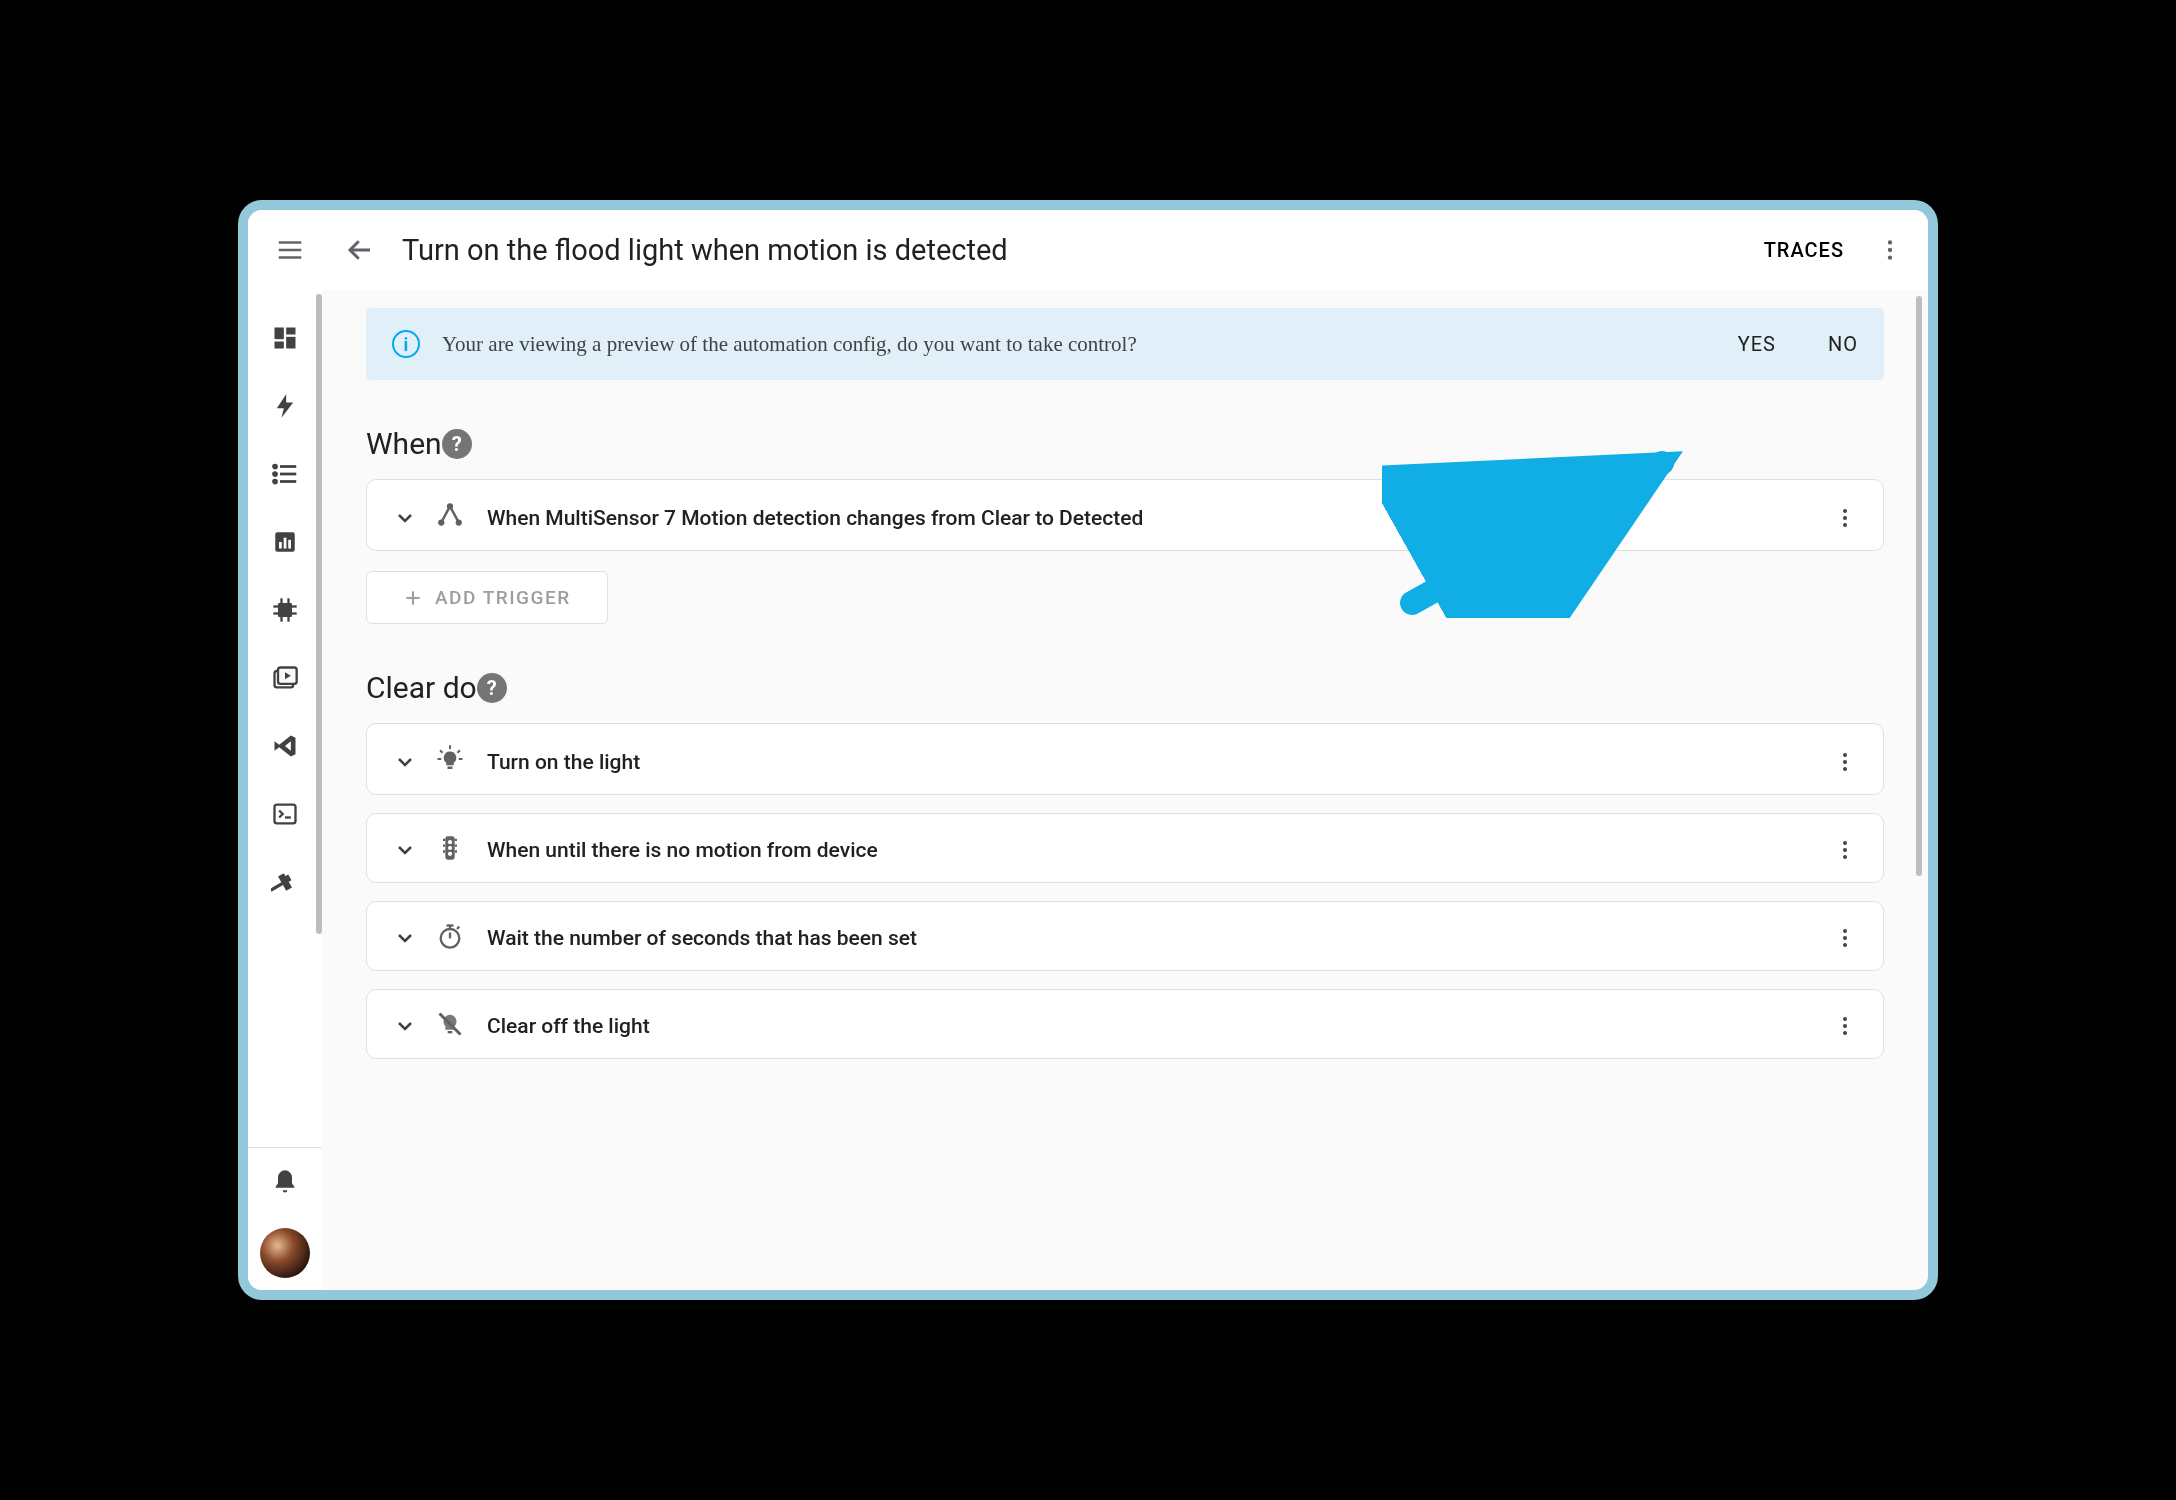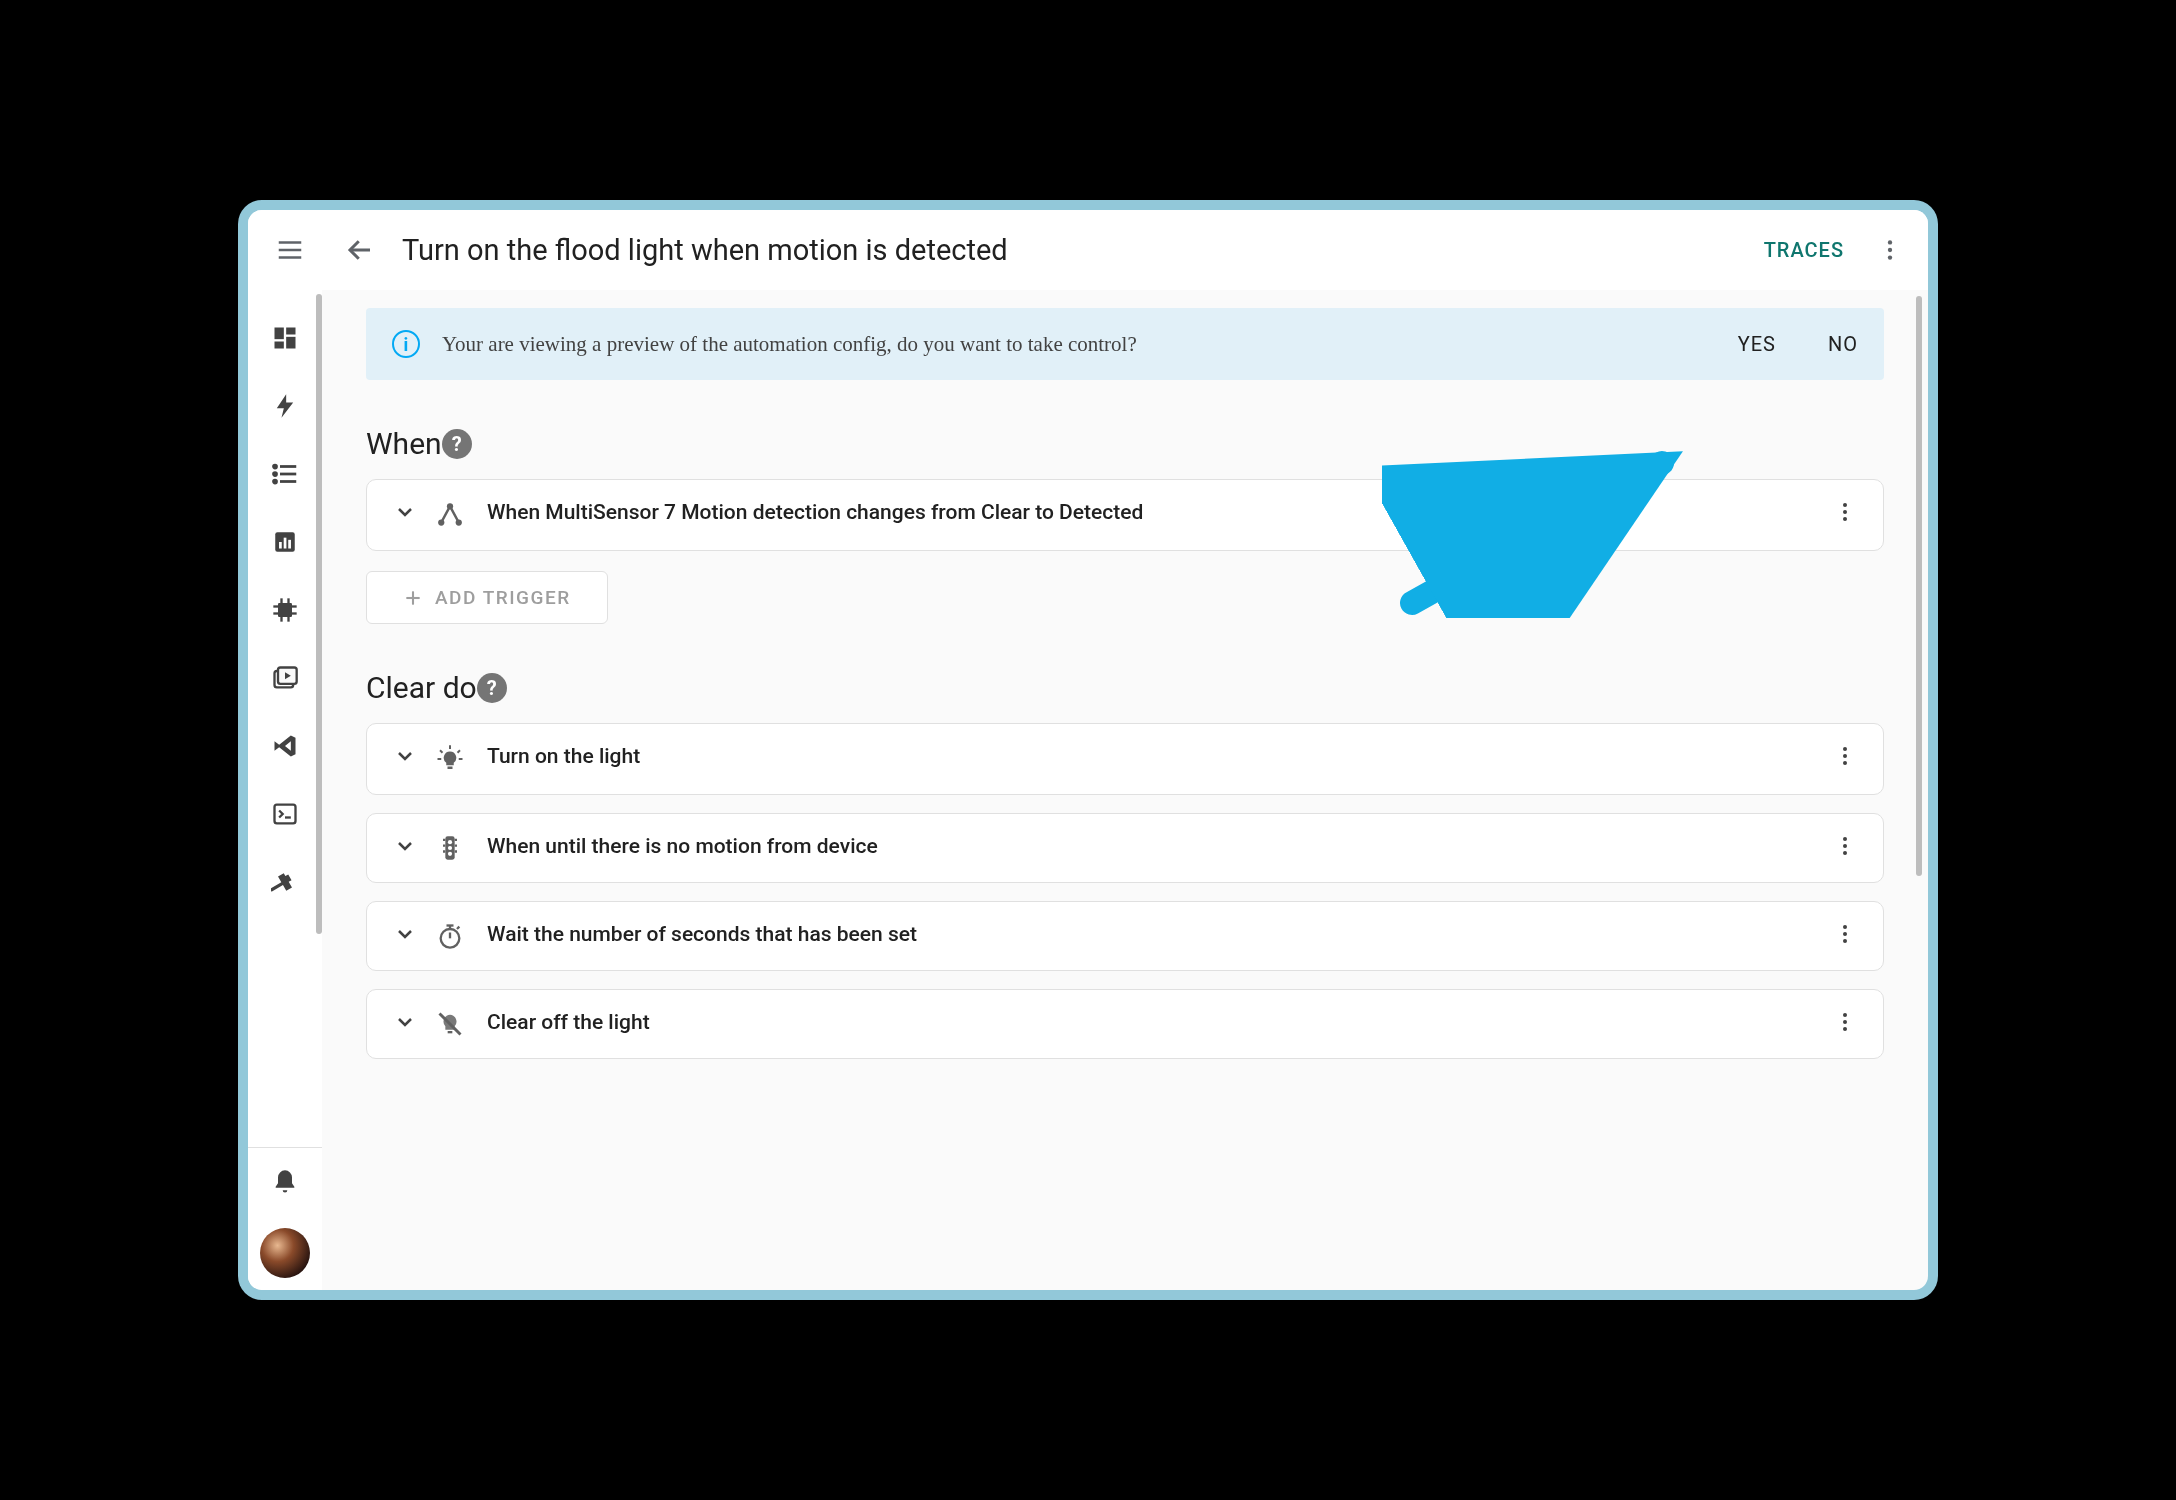--- a/index.html
+++ b/index.html
@@ -19,21 +19,21 @@
 }
 .topbar {
   height:80px; background:#fff;
   display:flex; align-items:center;
   padding:0 14px;
   border-bottom:1px solid transparent;
 }
 .menu-btn { width:56px; display:flex; align-items:center; justify-content:center; color:#5f6368; cursor:pointer; }
 .back-btn { width:56px; display:flex; align-items:center; justify-content:center; color:#5f6368; cursor:pointer; margin-left:14px;}
 .title { font-size:29px; color:#212121; font-weight:400; margin-left:14px; flex:1; }
-.traces { color:#0f766e; font-size:20px; font-weight:500; letter-spacing:1px; margin-right:22px; cursor:pointer;}
+.traces { color:#000000; font-size:20px; font-weight:500; letter-spacing:1px; margin-right:22px; cursor:pointer;}
 .dots-btn { width:48px; display:flex; align-items:center; justify-content:center; color:#5f6368; cursor:pointer;}
 .body { display:flex; height:calc(100% - 80px); }
 .sidebar {
   width:74px; background:#fff;
   display:flex; flex-direction:column; align-items:center;
   padding-top:14px;
   position:relative;
 }
 .sidebar-track {
   position:absolute; left:68px; top:4px; width:6px; height:640px;
@@ -78,21 +78,21 @@
   margin-top:46px;
 }
 .section-title { font-size:30px; color:#212121; font-weight:400; }
 .help-icon {
   width:30px; height:30px; border-radius:50%; background:#757575;
   color:#fff; display:flex; align-items:center; justify-content:center;
   font-size:20px; font-weight:700; cursor:pointer;
 }
 .card {
   background:#fff; border:1px solid #e0e0e0; border-radius:10px;
-  display:flex; align-items:flex-start;
+  display:flex; align-items:flex-end;
   padding:20px 22px;
   margin-top:18px;
 }
 .card .chev { width:32px; display:flex; align-items:center; justify-content:center; color:#424242; cursor:pointer;}
 .card .icon { width:42px; display:flex; align-items:center; justify-content:center; color:#616161; margin-left:8px;}
 .card .label { font-size:21px; color:#212121; font-weight:500; margin-left:16px; flex:1;}
 .card .dots { width:32px; display:flex; align-items:center; justify-content:center; color:#424242; cursor:pointer;}
 .add-btn {
   margin-top:20px;
   border:1px solid #e0e0e0; background:#fff; border-radius:6px;

